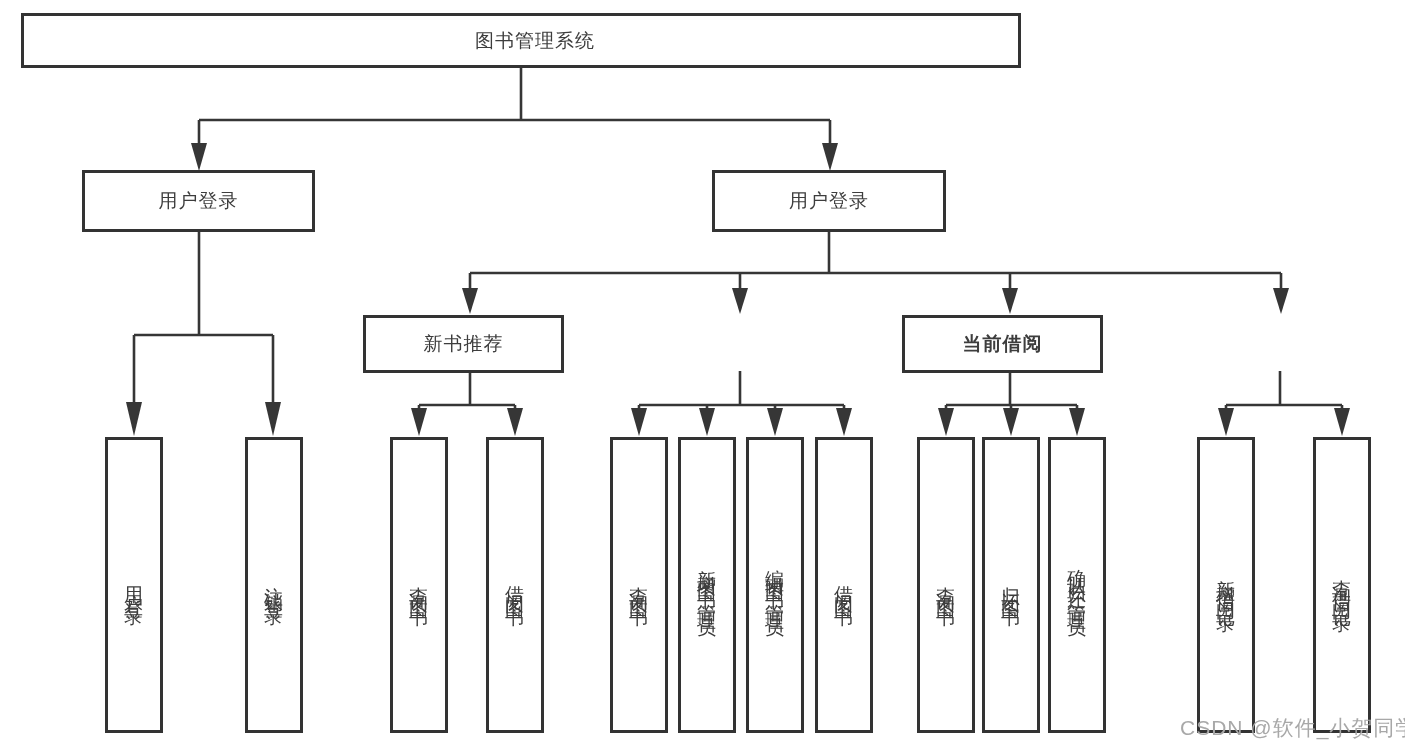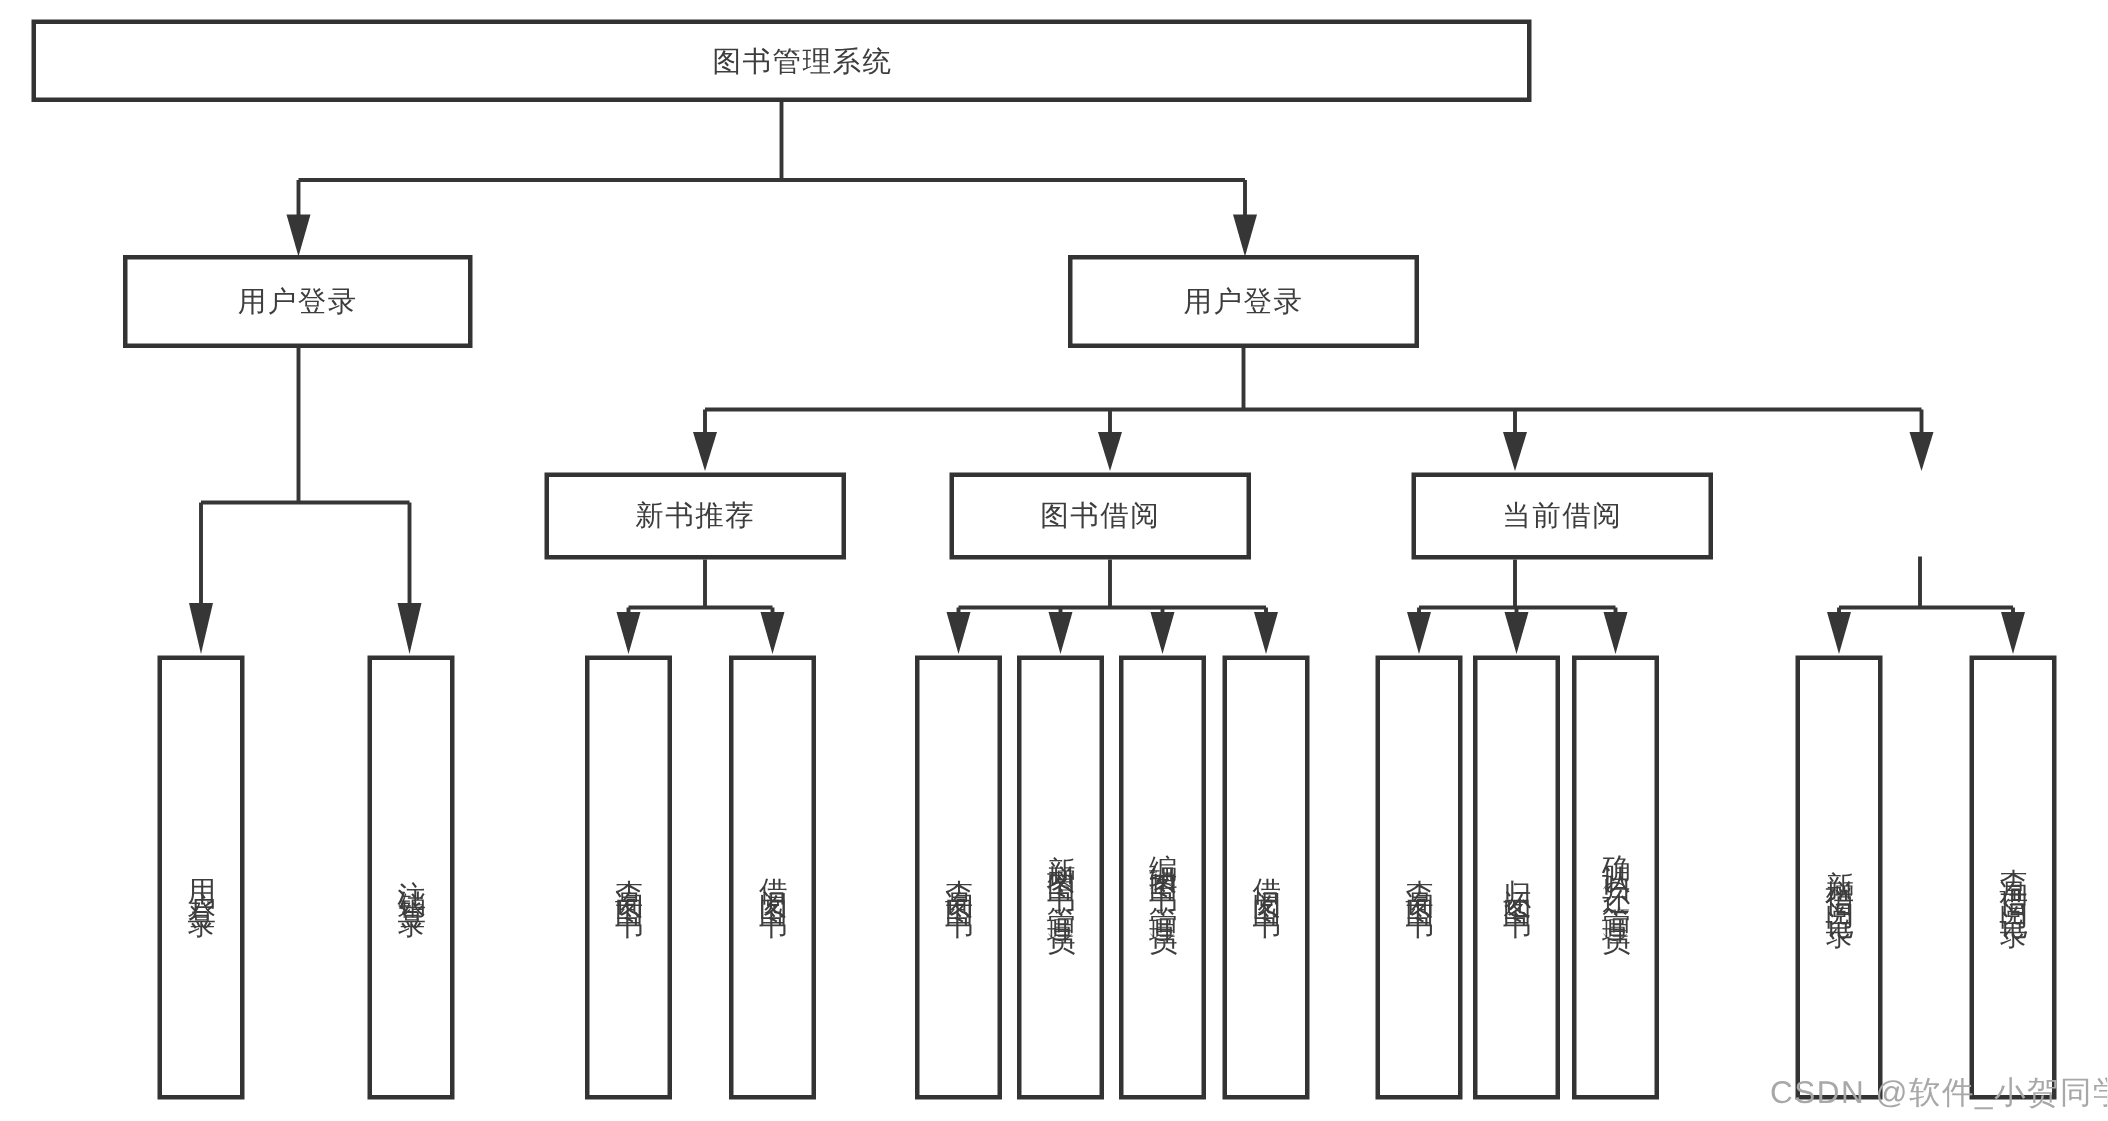--- a/index.html
+++ b/index.html
@@ -20,21 +20,21 @@
     color:#3d3d3d;
   }
   .hlabel { font-size:19px; letter-spacing:1px; white-space:nowrap; }
   
   .root  { left:21px;  top:13px;  width:1000px; height:55px;padding-left:28px; }
   
   .l2a   { left:82px;  top:170px; width:233px;  height:62px; }
   .l2b   { left:712px; top:170px; width:234px;  height:62px; }
   
   .l3    { top:315px; width:201px; height:58px; }
-  .l3a   { left:363px; }  .l3b { left:633px; }  .l3c { left:941px; }  .l3d { left:1173px; }
+  .l3a   { left:363px; }  .l3b { left:633px; }  .l3c { left:902px;font-weight:bold; }  .l3d { left:1173px; }
   
   .leaf  { top:437px; width:58px; height:296px; }
   .leaf .vtext {
     writing-mode:vertical-rl;
     text-orientation:upright;
     font-size:19px;
     letter-spacing:7px;
     line-height:1;
     white-space:nowrap;
   }
@@ -135,23 +135,20 @@
   <div class="node l2a">
     <span class="hlabel">用户登录</span>
   </div>
   <div class="node l2b">
     <span class="hlabel">用户登录</span>
   </div>
 
   <div class="node l3 l3a">
     <span class="hlabel">新书推荐</span>
   </div>
-  <div class="node l3 l3b">
-    <span class="hlabel">图书借阅</span>
-  </div>
   <div class="node l3 l3c">
     <span class="hlabel">当前借阅</span>
   </div>
 
   <div class="node leaf b1">
     <span class="vtext">用户登录</span>
   </div>
   <div class="node leaf b2">
     <span class="vtext">注销登录</span>
   </div>

